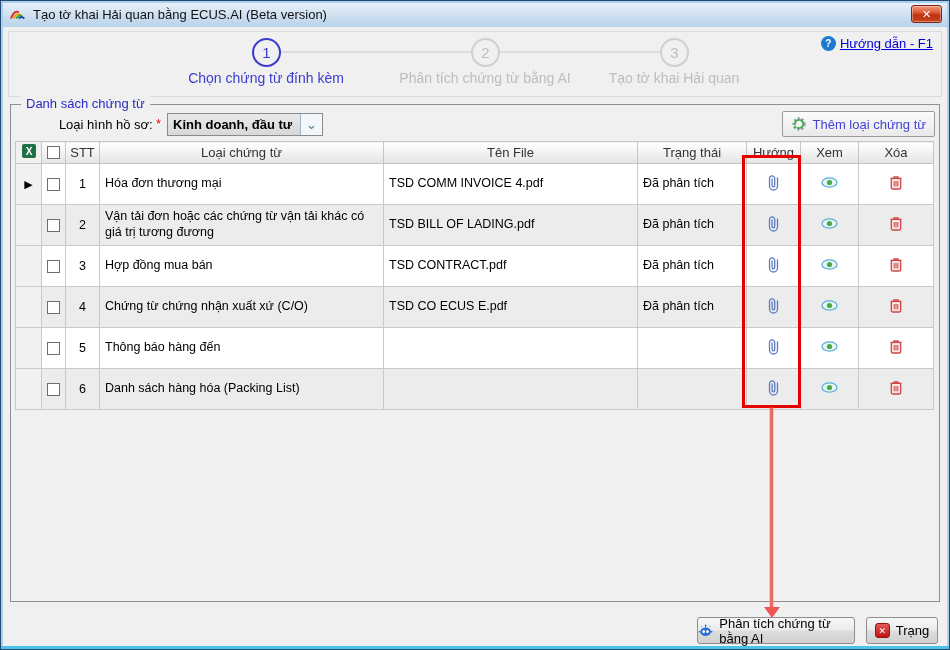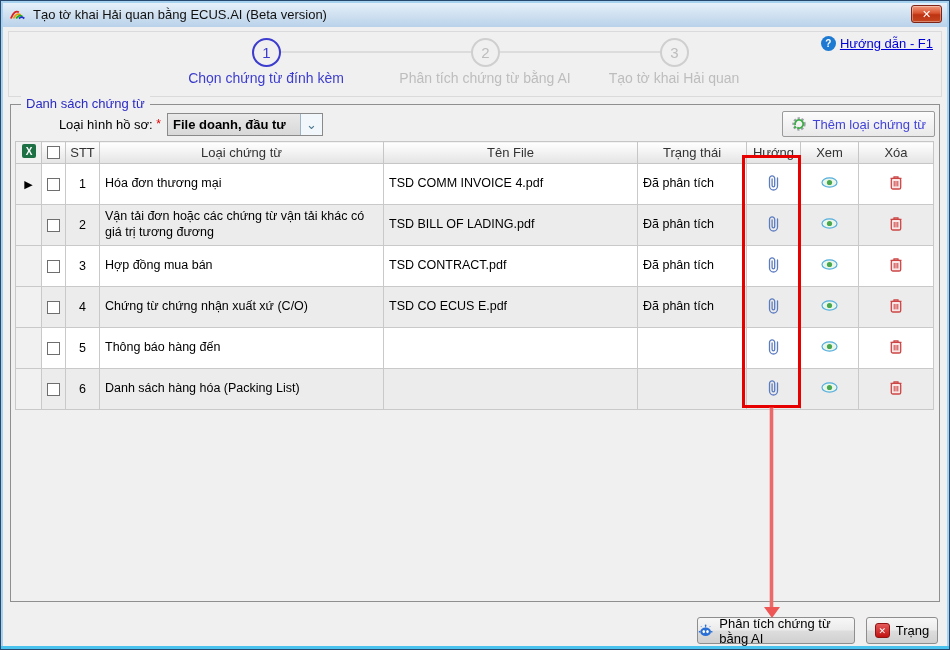--- a/index.html
+++ b/index.html
@@ -125,21 +125,21 @@
 
   <div class="groupbox">
     <div class="groupbox-legend">Danh sách chứng từ</div>
 
     <div class="profile-row">
       <div class="profile-label">
         <span>Loại hình hồ sơ:</span>
         <span class="required-mark">*</span>
       </div>
       <div class="combobox">
-        <span class="combobox-value">File doanh, đầu tư</span>
+        <span class="combobox-value">Kinh doanh, đầu tư</span>
         <span class="combobox-arrow">⌄</span>
       </div>
       <div class="add-type-btn">
         <svg width="16" height="16" viewBox="0 0 16 16">
           <circle cx="8" cy="8" r="5.4" fill="none" stroke="#9aa0a6" stroke-width="2.6" stroke-dasharray="2.2 1.7"></circle>
           <path d="M4.2 9.2a4.1 4.1 0 1 1 2 2.4" fill="none" stroke="#3fae49" stroke-width="1.8"></path>
           <path d="M2.8 12.6l.8-3 2.4 1.9z" fill="#3fae49"></path>
         </svg>
         <span class="add-type-label">Thêm loại chứng từ</span>
       </div>

